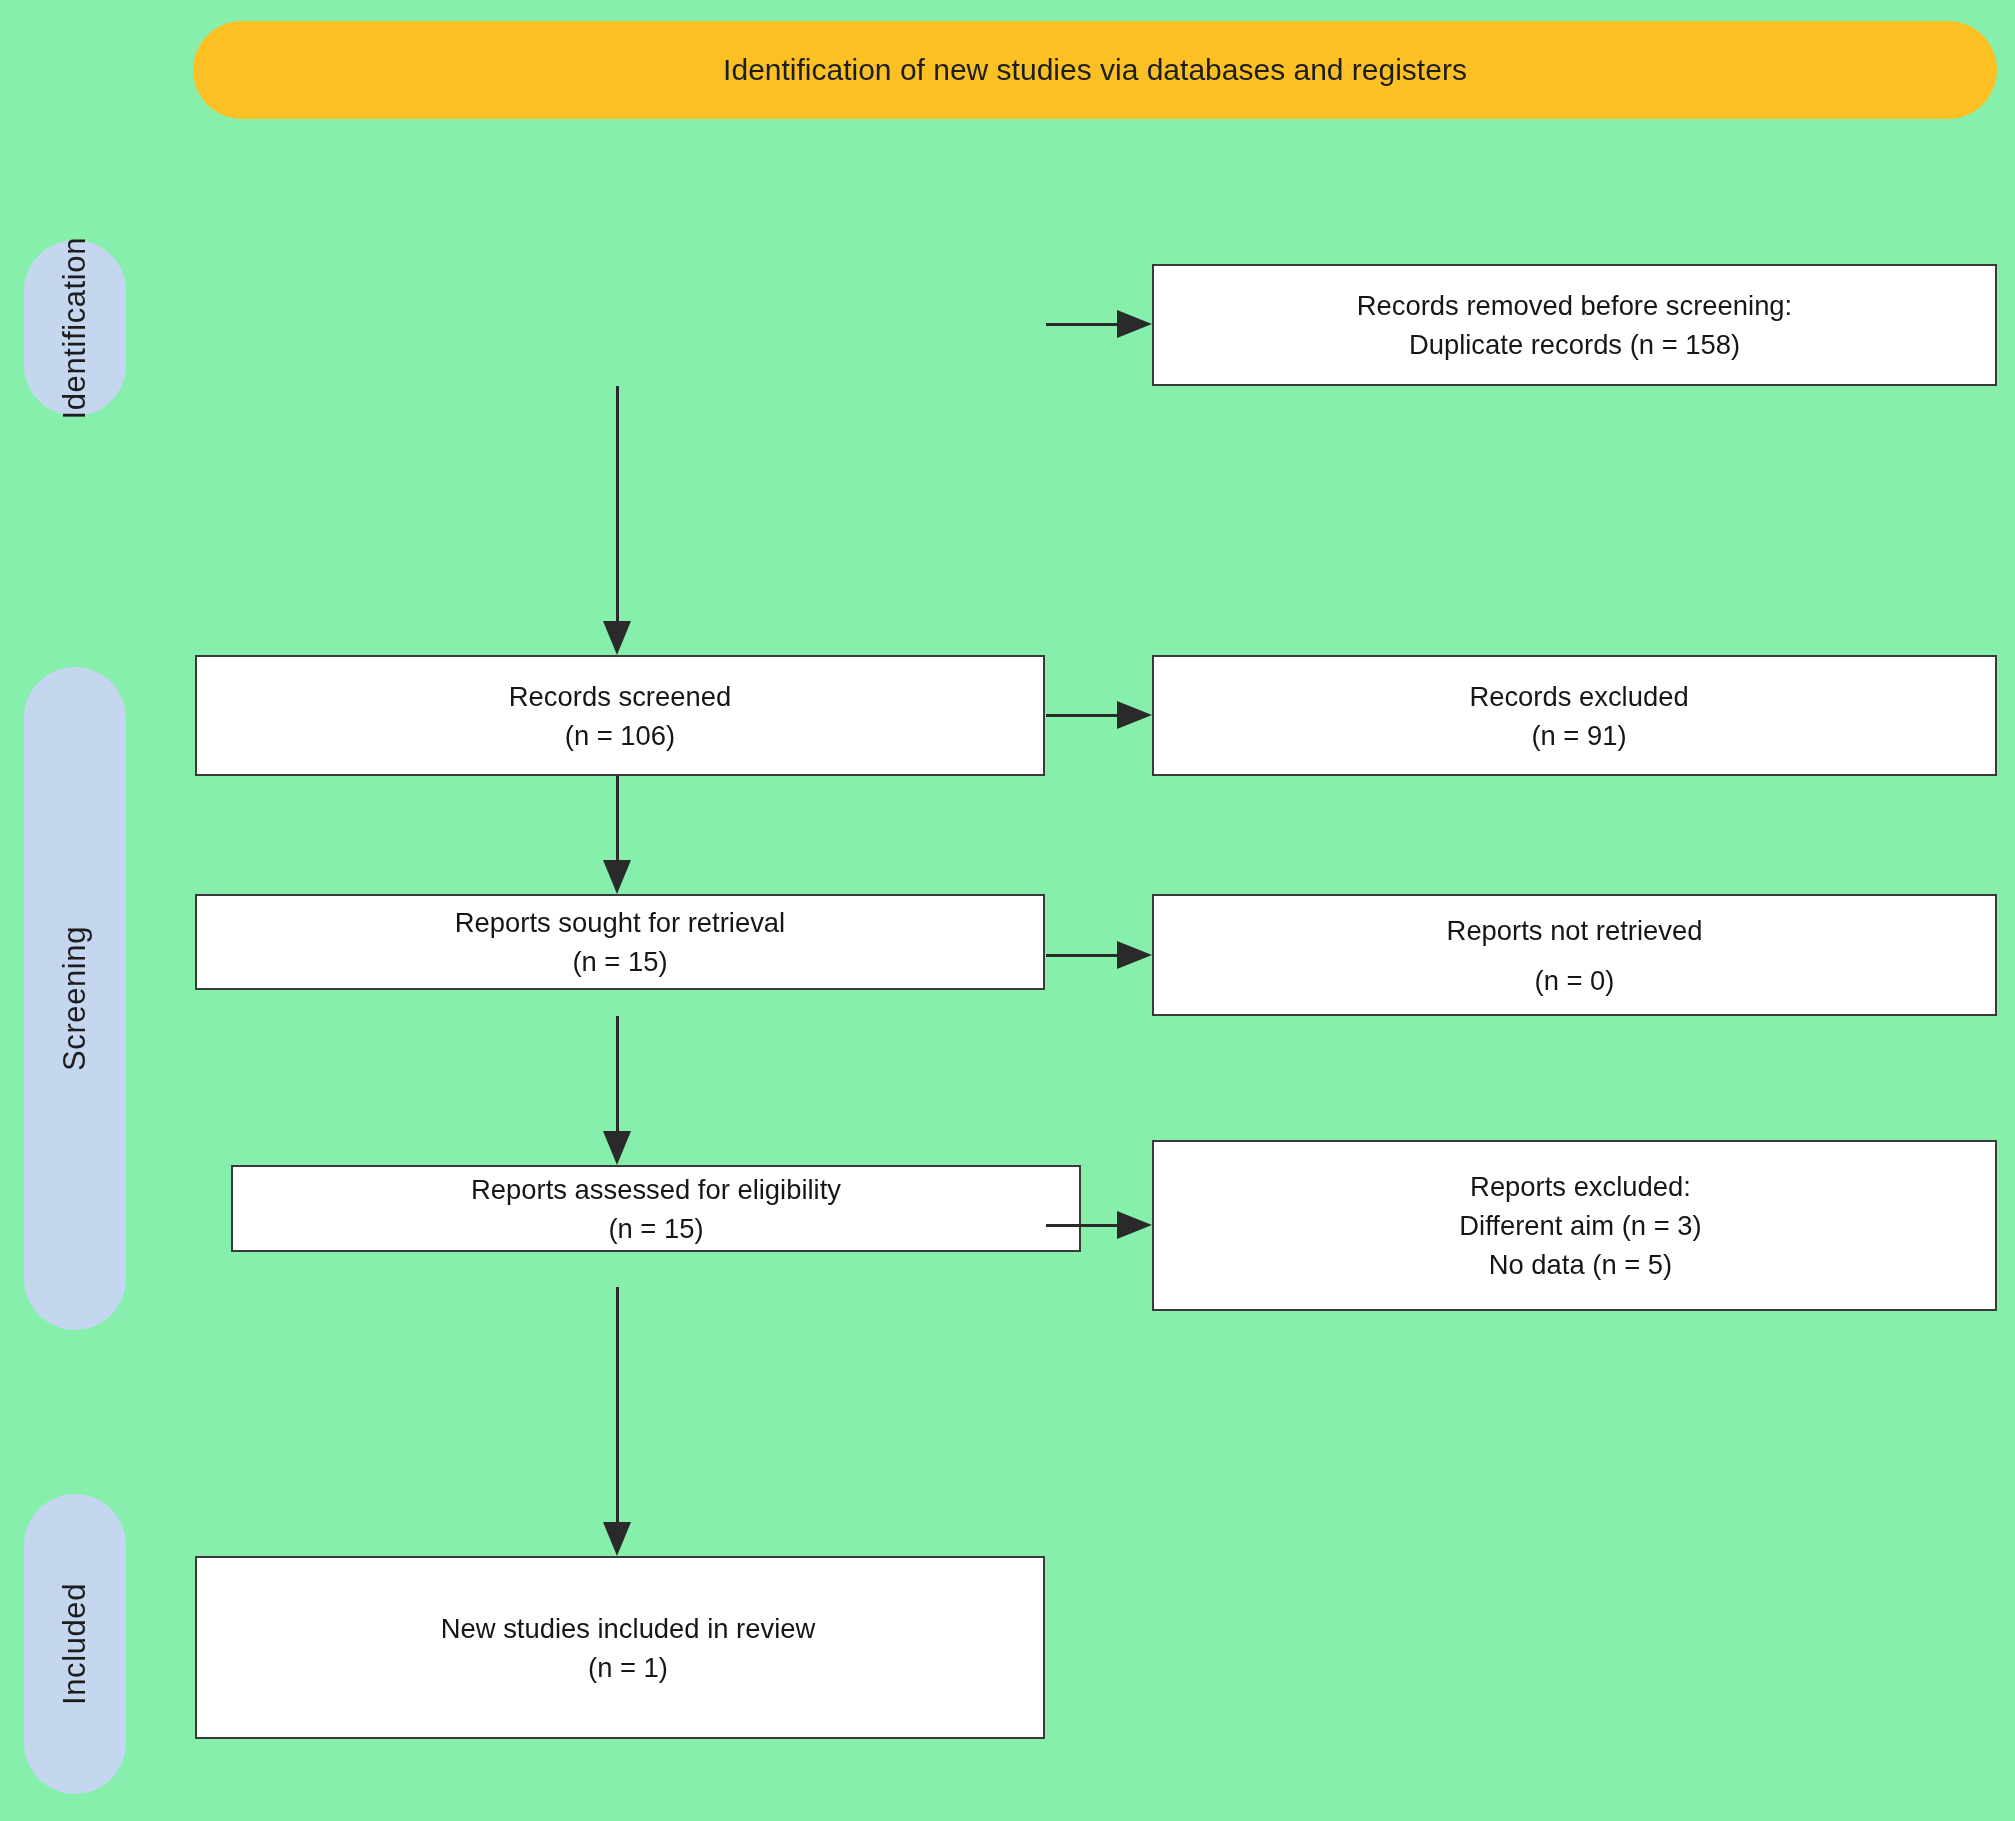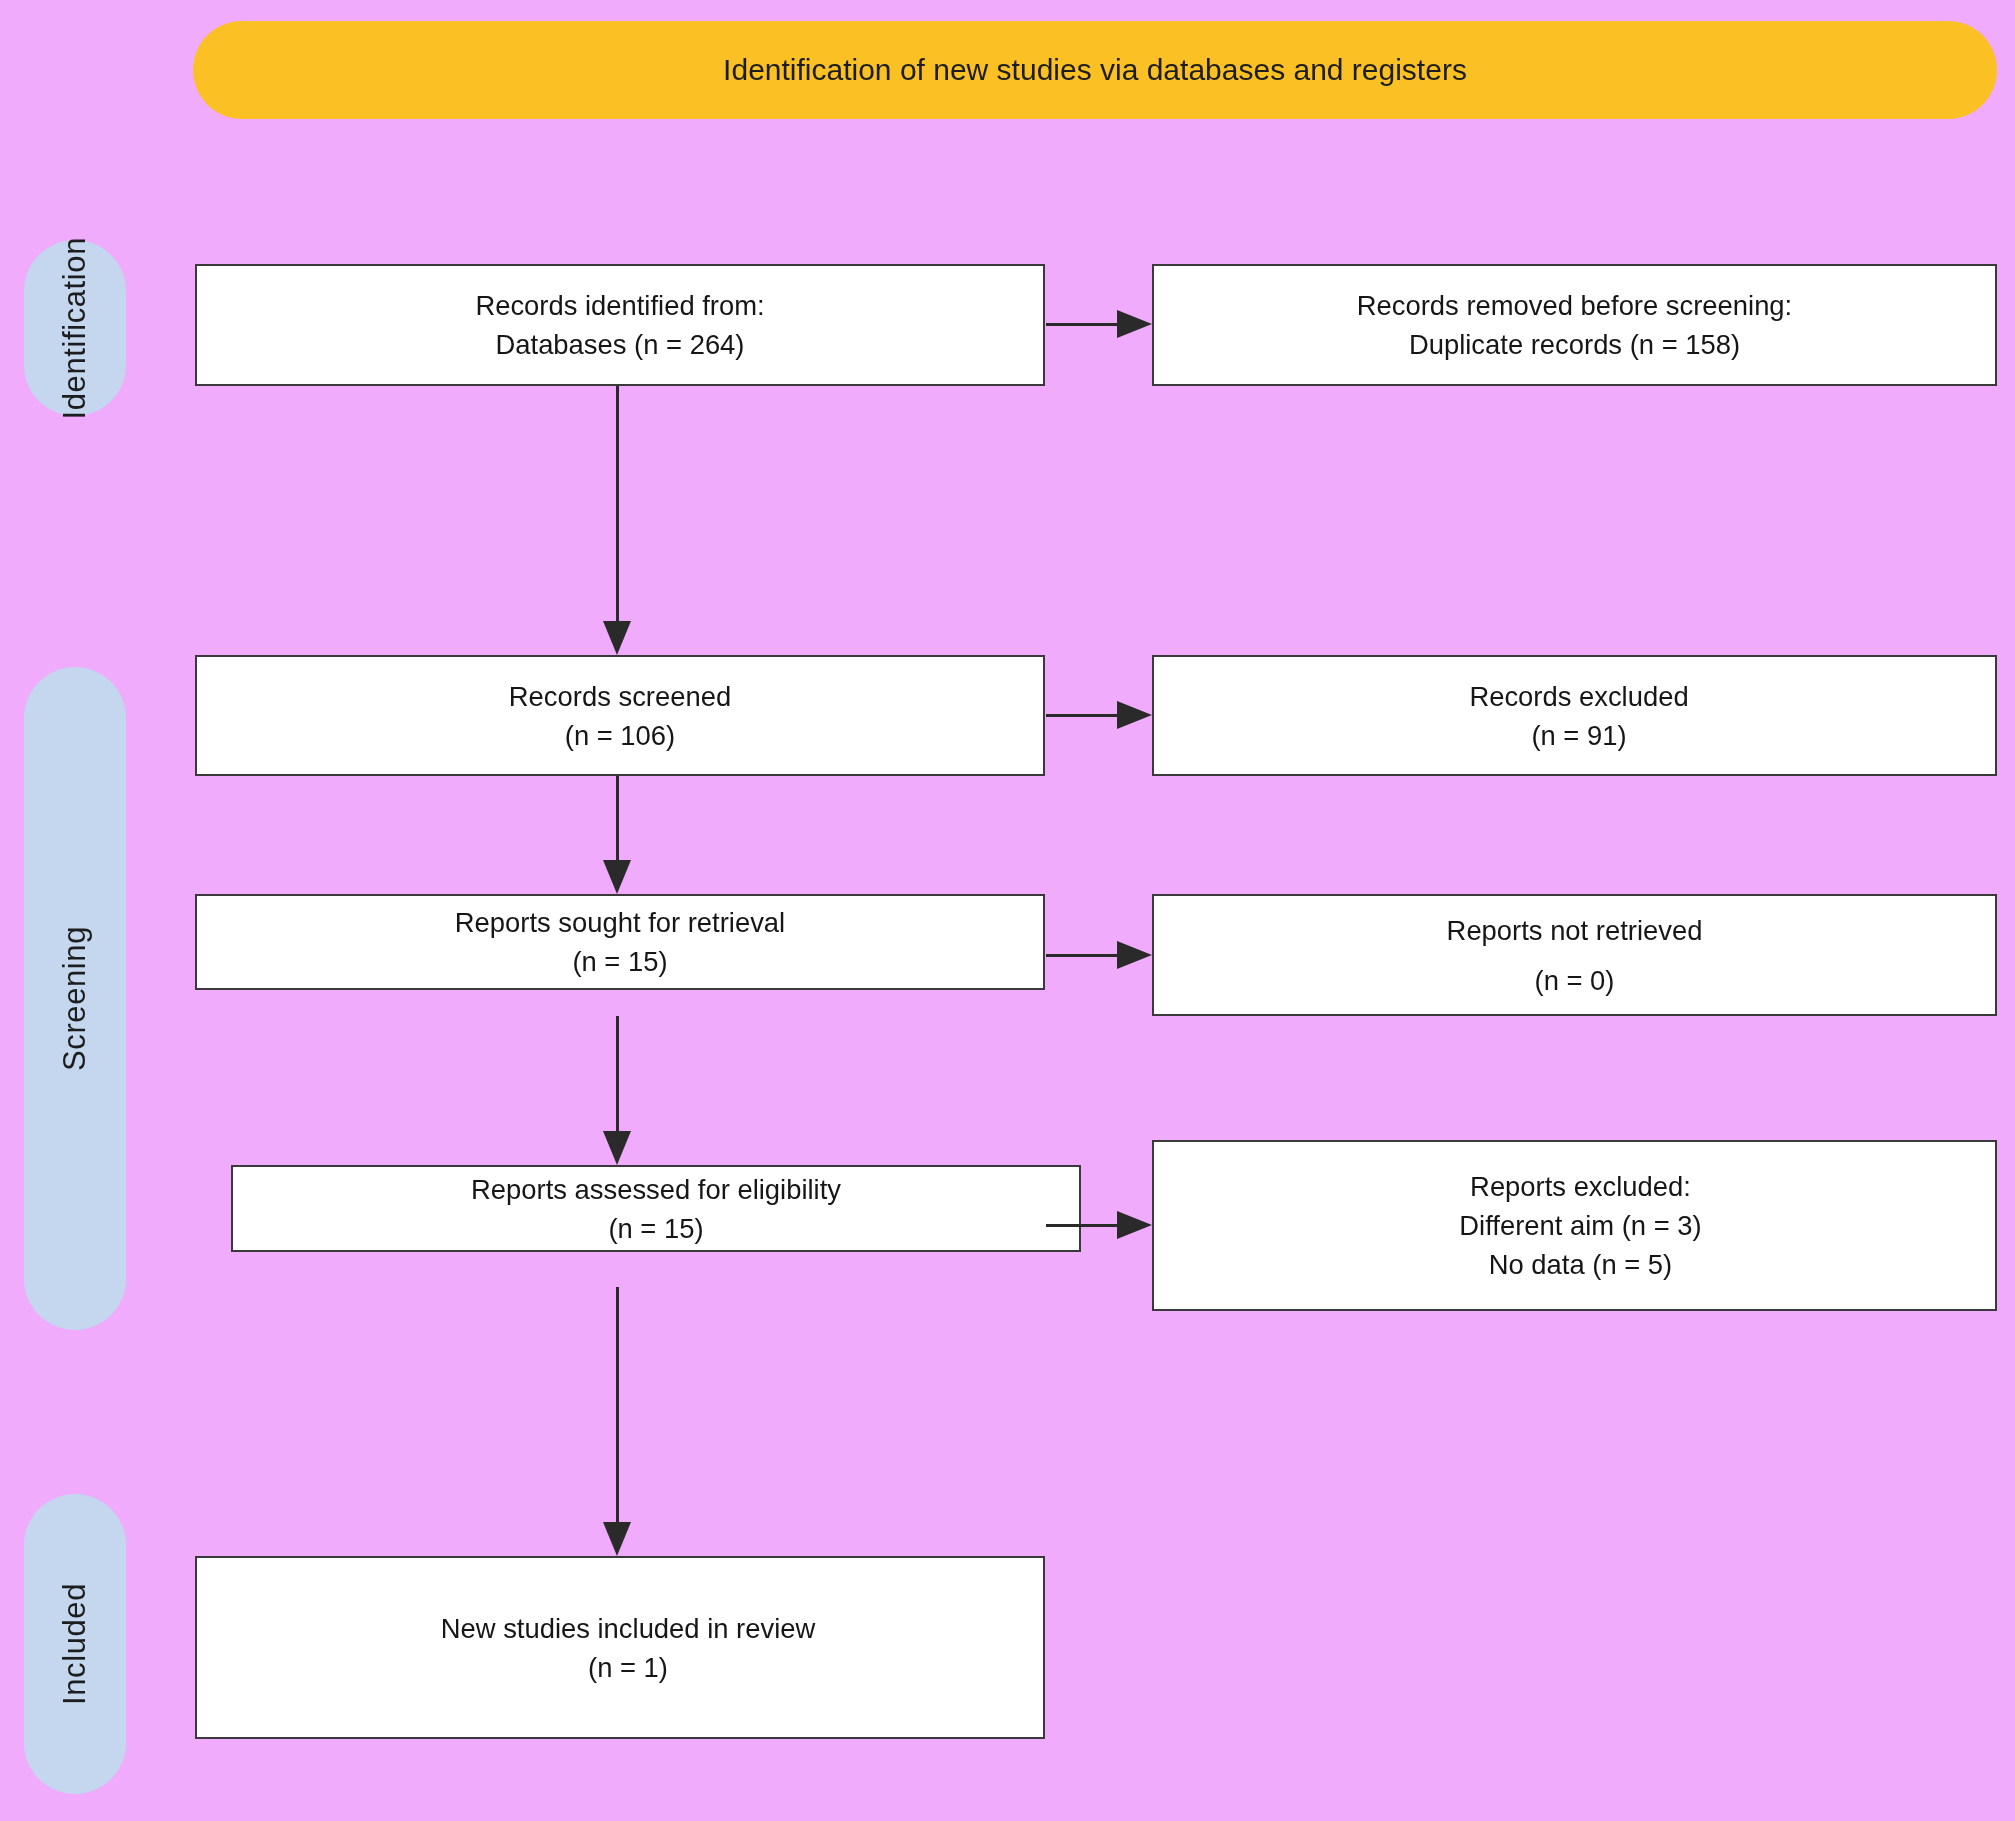--- a/index.html
+++ b/index.html
@@ -4,21 +4,21 @@
 <style>
   html, body {
     margin: 0;
     padding: 0;
     background: #ffffff;
   }
   #diagram {
     position: relative;
     width: 2015px;
     height: 1822px;
-    background: #f0abfc;
+    background: #86efac;
     font-family: "Liberation Sans", "DejaVu Sans", sans-serif;
     color: #161616;
     overflow: hidden;
   }
   .banner {
     position: absolute;
     left: 193px; top: 20.6px;
     width: 1804px; height: 98px;
     background: var(--color-banner, #FBC124);
     border-radius: 49px;
@@ -119,24 +119,20 @@
   <div class="stage-pill pill-identification">
     <span class="stage-label">Identification</span>
   </div>
   <div class="stage-pill pill-screening">
     <span class="stage-label">Screening</span>
   </div>
   <div class="stage-pill pill-included">
     <span class="stage-label">Included</span>
   </div>
 
-  <div class="flow-box col-left box-records-identified">
-    <span>Records identified from:</span>
-    <span>Databases (n = 264)</span>
-  </div>
   <div class="flow-box col-right box-records-removed">
     <span>Records removed before screening:</span>
     <span>Duplicate records (n = 158)</span>
   </div>
 
   <div class="flow-box col-left box-records-screened">
     <span>Records screened</span>
     <span>(n = 106)</span>
   </div>
   <div class="flow-box col-right box-records-excluded">

